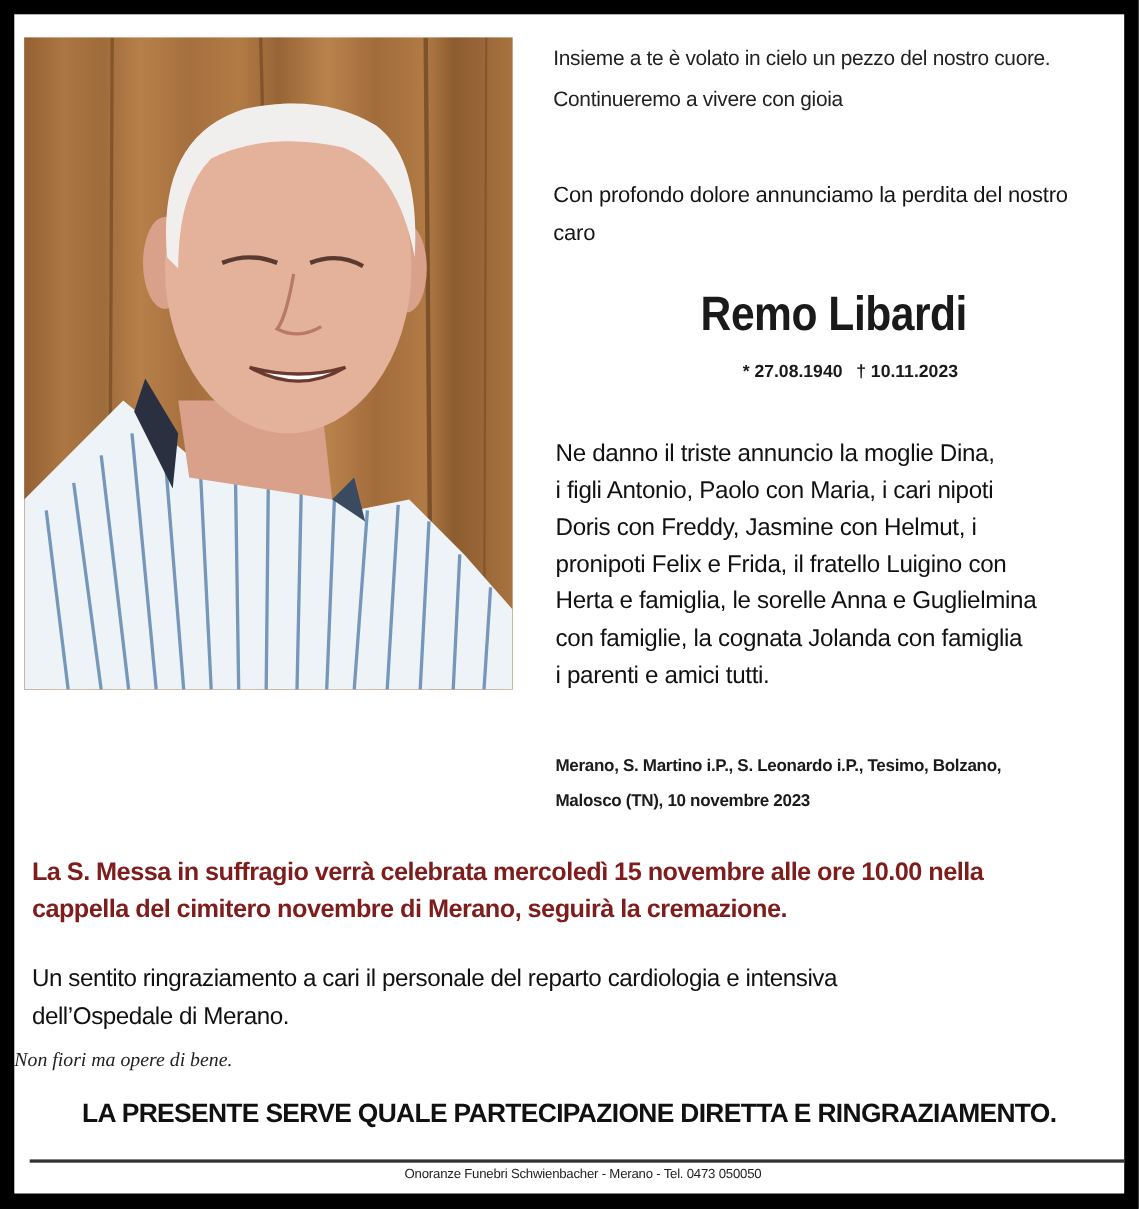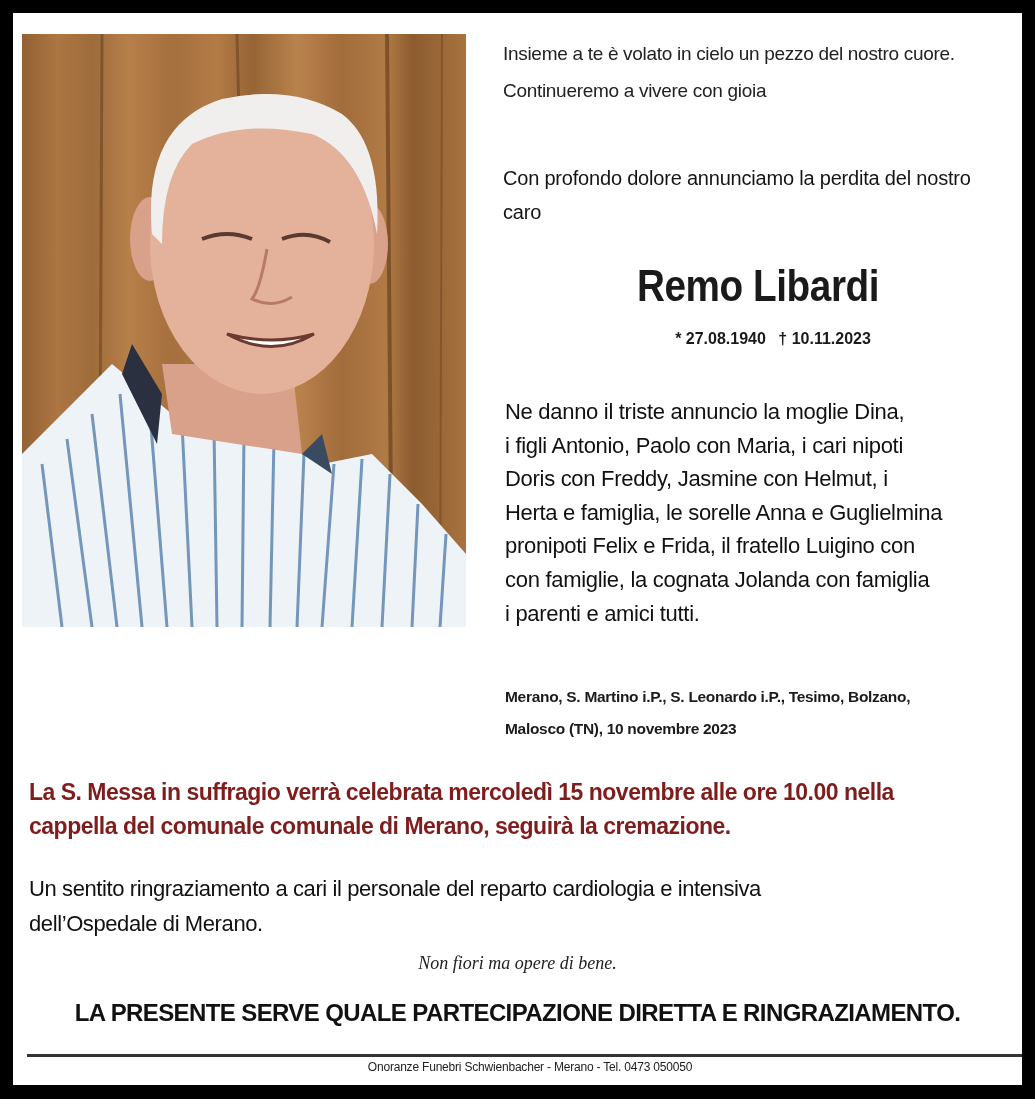--- a/index.html
+++ b/index.html
@@ -18,21 +18,21 @@
   .quote { position: absolute; left: 490px; top: 22px; width: 500px; }
   .quote div { font-size: 19px; line-height: 37px; color: #222; letter-spacing: -0.3px; }
   .intro { position: absolute; left: 490px; top: 148px; width: 505px; font-size: 20px; line-height: 34px; color: #151515; letter-spacing: -0.2px; }
   .name { position: absolute; left: 490px; top: 248px; width: 510px; text-align: center; font-size: 44px; font-weight: bold; color: #1a1a1a; letter-spacing: -0.5px; transform: scaleX(0.88); }
   .dates { position: absolute; left: 500px; top: 305px; width: 520px; text-align: center; font-size: 16px; font-weight: bold; color: #1a1a1a; margin-top: 12px; }
   .dates span { margin: 0 4px; }
   .family { position: absolute; left: 492px; top: 382px; width: 520px; font-size: 22px; line-height: 33.6px; color: #111; letter-spacing: -0.3px; }
   .place { position: absolute; left: 492px; top: 668px; width: 520px; font-size: 15.5px; line-height: 32px; font-weight: bold; color: #1b1b1b; letter-spacing: -0.3px; }
   .mass { position: absolute; left: 16px; top: 762px; width: 990px; font-size: 23px; line-height: 34px; font-weight: bold; color: #7f1d1d; letter-spacing: -0.5px; }
   .thanks { position: absolute; left: 16px; top: 858px; width: 990px; font-size: 22px; line-height: 35px; color: #111; letter-spacing: -0.4px; }
-  .flowers { position: absolute; left: 0; top: 940px; width: 1009px; text-align: center; font-family: "Liberation Serif", serif; font-style: italic; font-size: 18px; color: #222; }
+  .flowers { position: absolute; left: 0; top: 940px; width: 1009px; font-family: "Liberation Serif", serif; font-style: italic; font-size: 18px; color: #222; }
   .notice { position: absolute; left: 0; top: 986px; width: 1009px; text-align: center; font-size: 24px; font-weight: bold; color: #111; letter-spacing: -0.6px; }
   .rule { position: absolute; left: 14px; top: 1041px; width: 995px; height: 3px; background: #333; }
   .footer { position: absolute; left: 0; top: 1047px; width: 1034px; text-align: center; font-size: 12px; color: #222; letter-spacing: -0.2px; }
 </style>
 </head>
 <body>
 
 <div class="sheet">
 
   <div class="photo">
@@ -95,34 +95,34 @@
 
   <div class="dates">
     <span>* 27.08.1940</span>
     <span>† 10.11.2023</span>
   </div>
 
   <div class="family">
     <div>Ne danno il triste annuncio la moglie Dina,</div>
     <div>i figli Antonio, Paolo con Maria, i cari nipoti</div>
     <div>Doris con Freddy, Jasmine con Helmut, i</div>
+    <div>pronipoti Felix e Frida, il fratello Luigino con</div>
     <div>Herta e famiglia, le sorelle Anna e Guglielmina</div>
-    <div>pronipoti Felix e Frida, il fratello Luigino con</div>
     <div>con famiglie, la cognata Jolanda con famiglia</div>
     <div>i parenti e amici tutti.</div>
   </div>
 
   <div class="place">
     <div>Merano, S. Martino i.P., S. Leonardo i.P., Tesimo, Bolzano,</div>
     <div>Malosco (TN), 10 novembre 2023</div>
   </div>
 
   <div class="mass">
     <div>La S. Messa in suffragio verrà celebrata mercoledì 15 novembre alle ore 10.00 nella</div>
-    <div>cappella del comunale comunale di Merano, seguirà la cremazione.</div>
+    <div>cappella del cimitero novembre di Merano, seguirà la cremazione.</div>
   </div>
 
   <div class="thanks">
     <div>Un sentito ringraziamento a cari il personale del reparto cardiologia e intensiva</div>
     <div>dell’Ospedale di Merano.</div>
   </div>
 
   <div class="flowers">Non fiori ma opere di bene.</div>
 
   <div class="notice">LA PRESENTE SERVE QUALE PARTECIPAZIONE DIRETTA E RINGRAZIAMENTO.</div>

